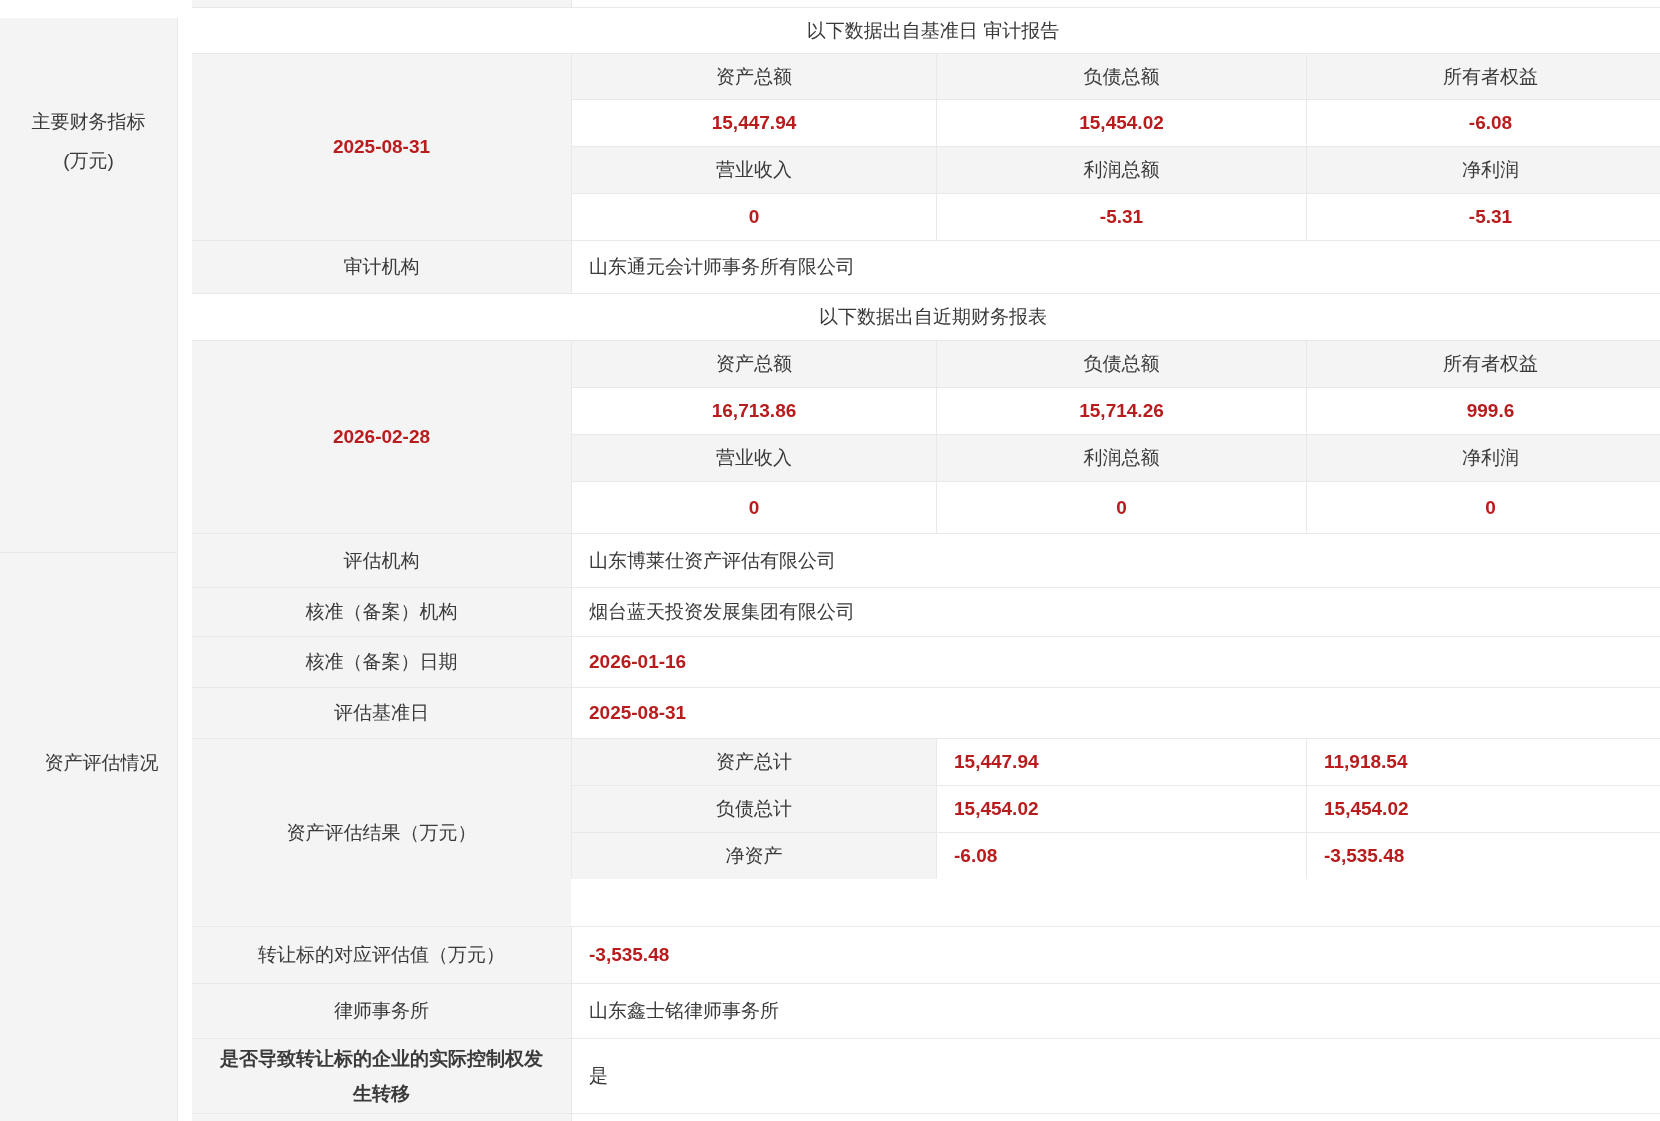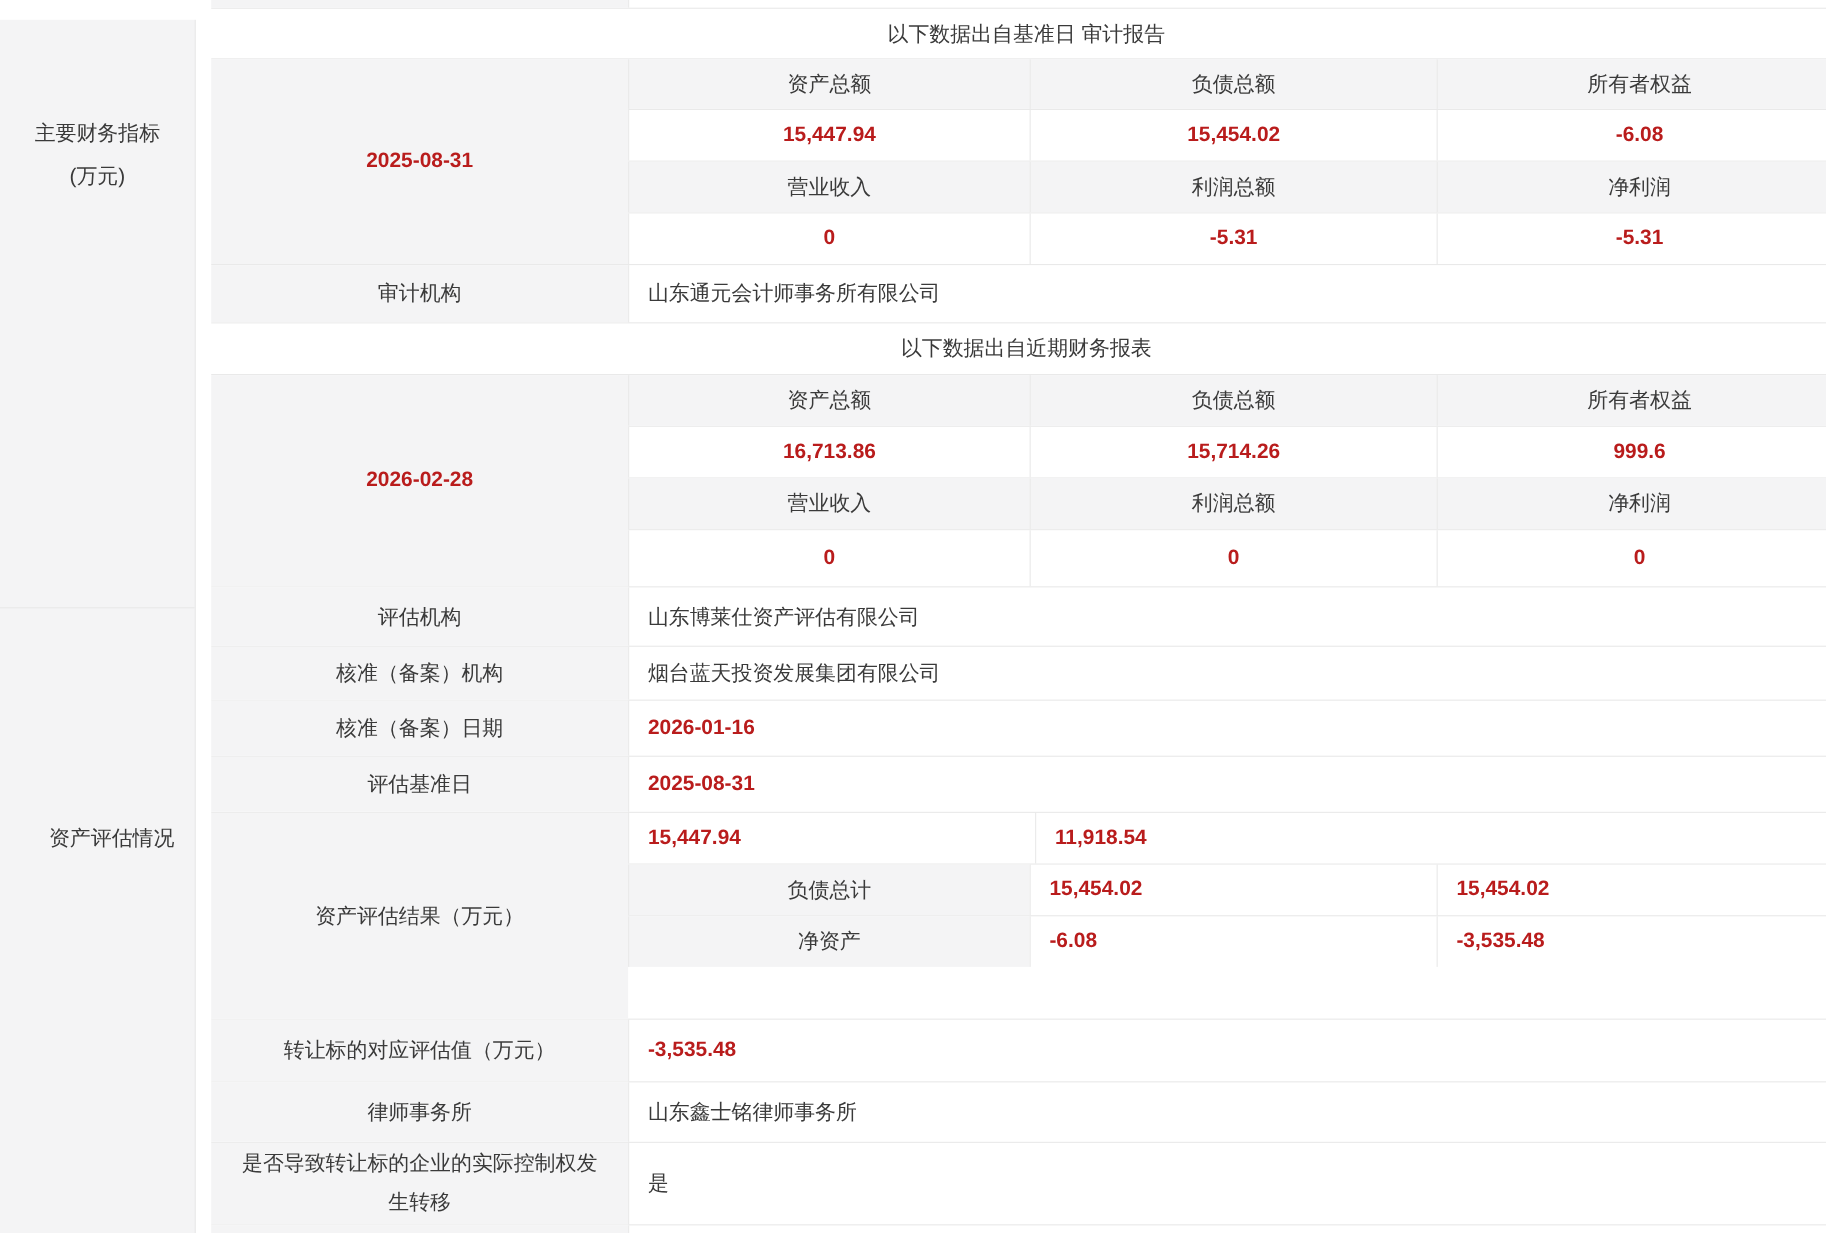--- a/index.html
+++ b/index.html
@@ -27,21 +27,21 @@
   .g{background:#f4f4f5;}
   .bl{border-left:1px solid #e9e9e9;}
   .b{font-weight:bold;color:#b91c1c;}
   .wB{width:379px;}
   .wC{width:365px;}
   .wD{width:370px;}
   .wE{flex:1 1 auto;}
   .span{flex:1 1 auto;}
   .fcol{display:flex;flex-direction:column;flex:1 1 auto;}
   .frow{display:flex;box-sizing:border-box;flex:0 0 auto;}
-  .wrap2{display:block;line-height:35px;}
+  .wrap2{display:block;line-height:35px;font-weight:bold;}
 </style>
 </head>
 <body>
 
 <div class="stage">
 
   <div class="colA">
     <div class="catlabel cat1">
       <span class="wrap-line">主要财务指标</span><br>
       <span class="wrap-line">(万元)</span>
@@ -136,20 +136,21 @@
     </div>
     <div class="row bb" style="height:51px">
       <div class="c g wB">评估基准日</div>
       <div class="c bl span left b">2025-08-31</div>
     </div>
 
     <div class="frow bb" style="height:188px">
       <div class="c g wB">资产评估结果（万元）</div>
       <div class="fcol">
         <div class="row bb" style="height:47px">
+          <div class="c g bl wC">资产总计</div>
           <div class="c bl wD left b">15,447.94</div>
           <div class="c bl wE left b">11,918.54</div>
         </div>
         <div class="row bb" style="height:47px">
           <div class="c g bl wC">负债总计</div>
           <div class="c bl wD left b">15,454.02</div>
           <div class="c bl wE left b">15,454.02</div>
         </div>
         <div class="row" style="height:46px">
           <div class="c g bl wC">净资产</div>

